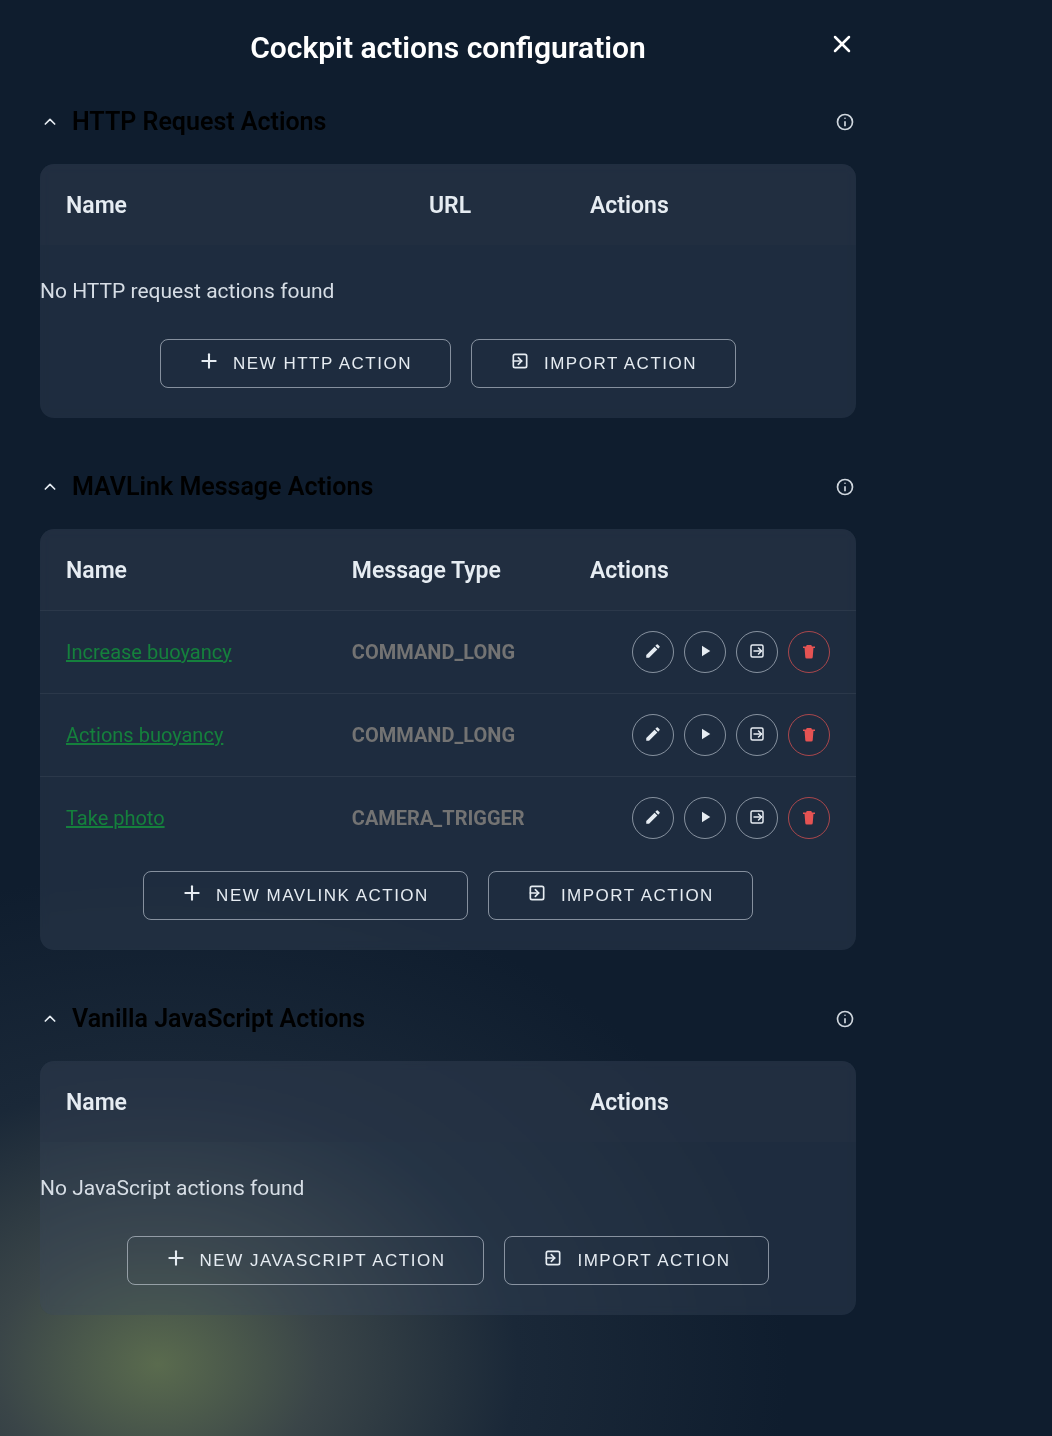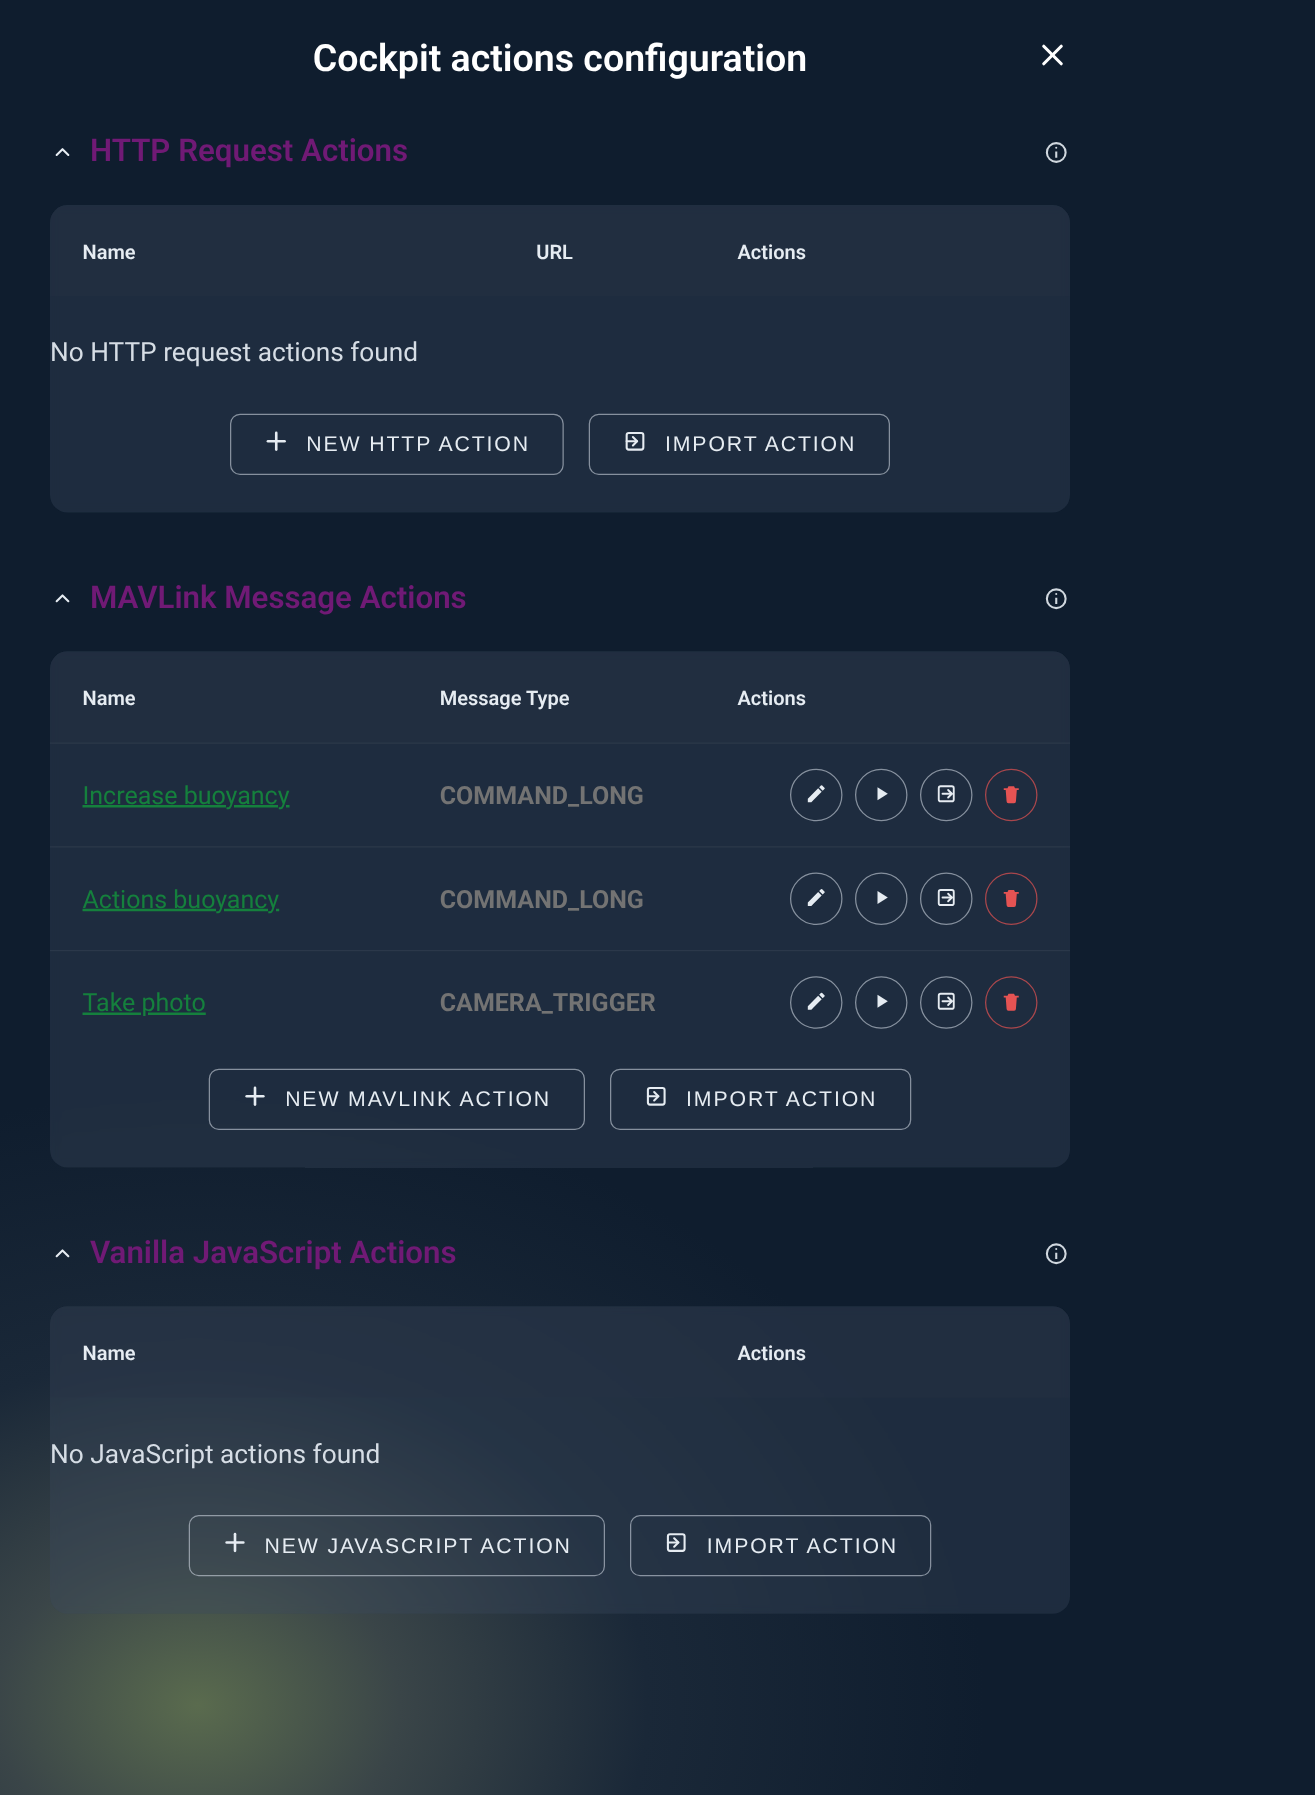--- a/index.html
+++ b/index.html
@@ -63,21 +63,21 @@
     width: 20px;
     height: 20px;
     display: flex;
     align-items: center;
     justify-content: center;
   }
   .chevron svg { width: 16px; height: 16px; }
   .section-title {
     font-size: 25px;
     font-weight: 600;
-    color: #701a75;
+    color: #000000;
   }
   .info-icon {
     width: 22px;
     height: 22px;
     display: flex;
     align-items: center;
     justify-content: center;
     color: #d0d7de;
     cursor: pointer;
   }
@@ -87,21 +87,21 @@
     background: rgba(60, 75, 95, 0.35);
     border-radius: 14px;
     overflow: hidden;
     backdrop-filter: blur(4px);
   }
   .panel-header-row {
     display: flex;
     align-items: center;
     padding: 28px 26px 26px 26px;
     background: rgba(40, 52, 70, 0.35);
-    font-size: 16px;
+    font-size: 23px;
     font-weight: 600;
   }
   .col-name { flex: 1.2; text-align: left; }
   .col-mid  { flex: 1; text-align: left; }
   .col-url  { flex: 0.4; text-align: left; margin-right: 40px; }
   .col-actions { width: 240px; }
   .empty-msg {
     text-align: left;
     font-size: 21px;
     color: #d6dde5;
@@ -110,21 +110,21 @@
   .panel-footer {
     display: flex;
     justify-content: center;
     gap: 20px;
     padding: 12px 0 30px 0;
   }
   .btn-outline {
     display: inline-flex;
     align-items: center;
     gap: 14px;
-    padding: 11px 26px;
+    padding: 11px 38px;
     border: 1.5px solid rgba(220,228,238,0.55);
     border-radius: 8px;
     background: transparent;
     color: #e6ecf2;
     font-size: 17px;
     letter-spacing: 1.5px;
     font-weight: 500;
     cursor: pointer;
   }
   .btn-outline svg { width: 20px; height: 20px; }

